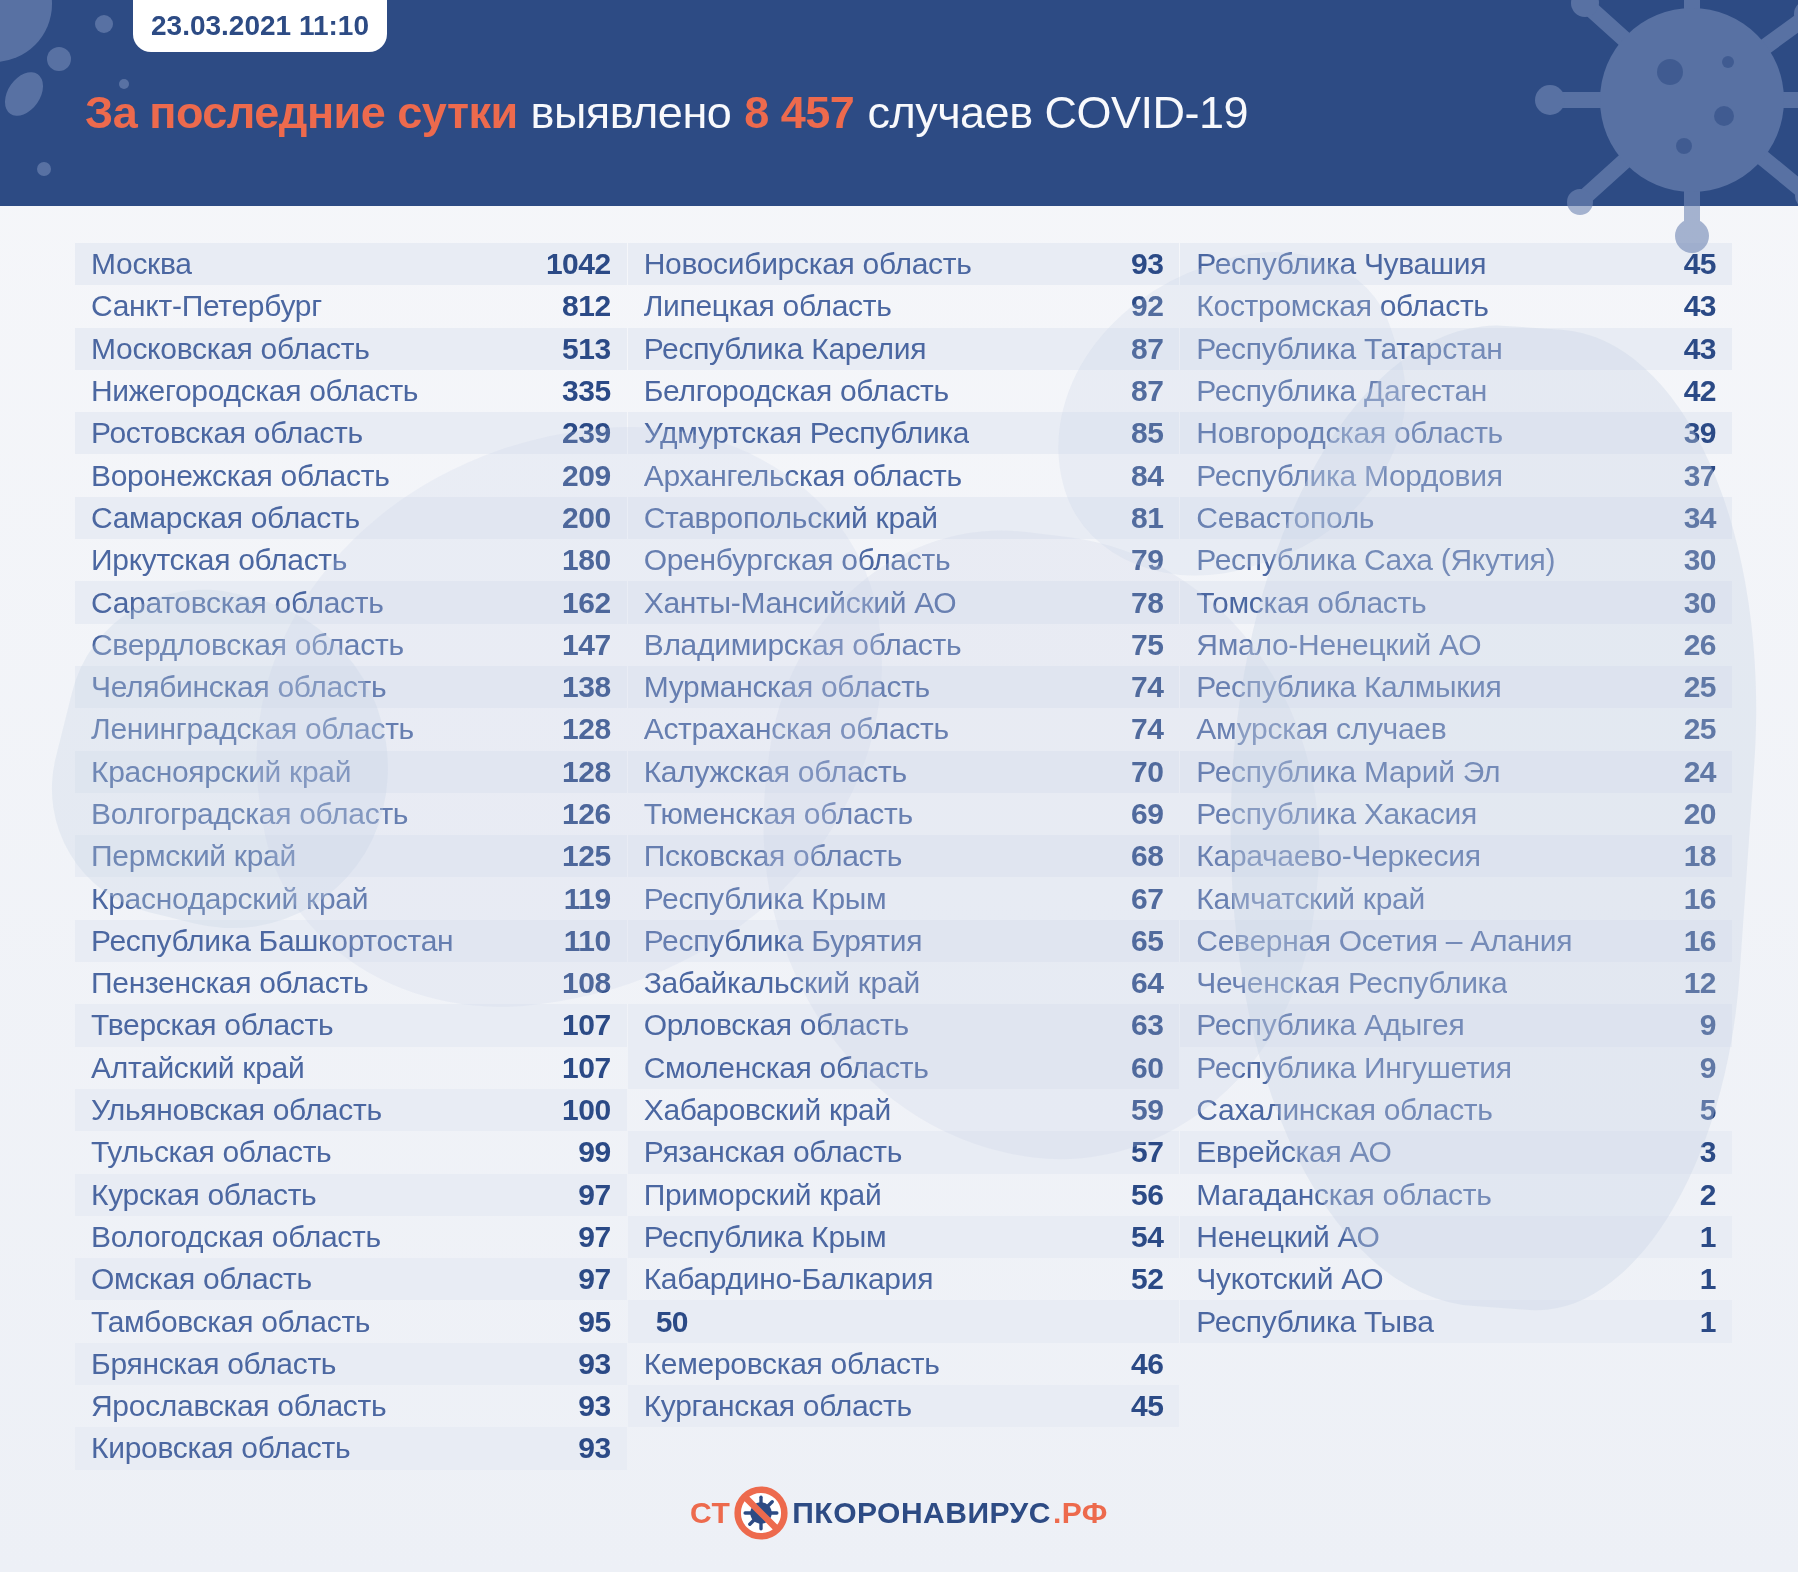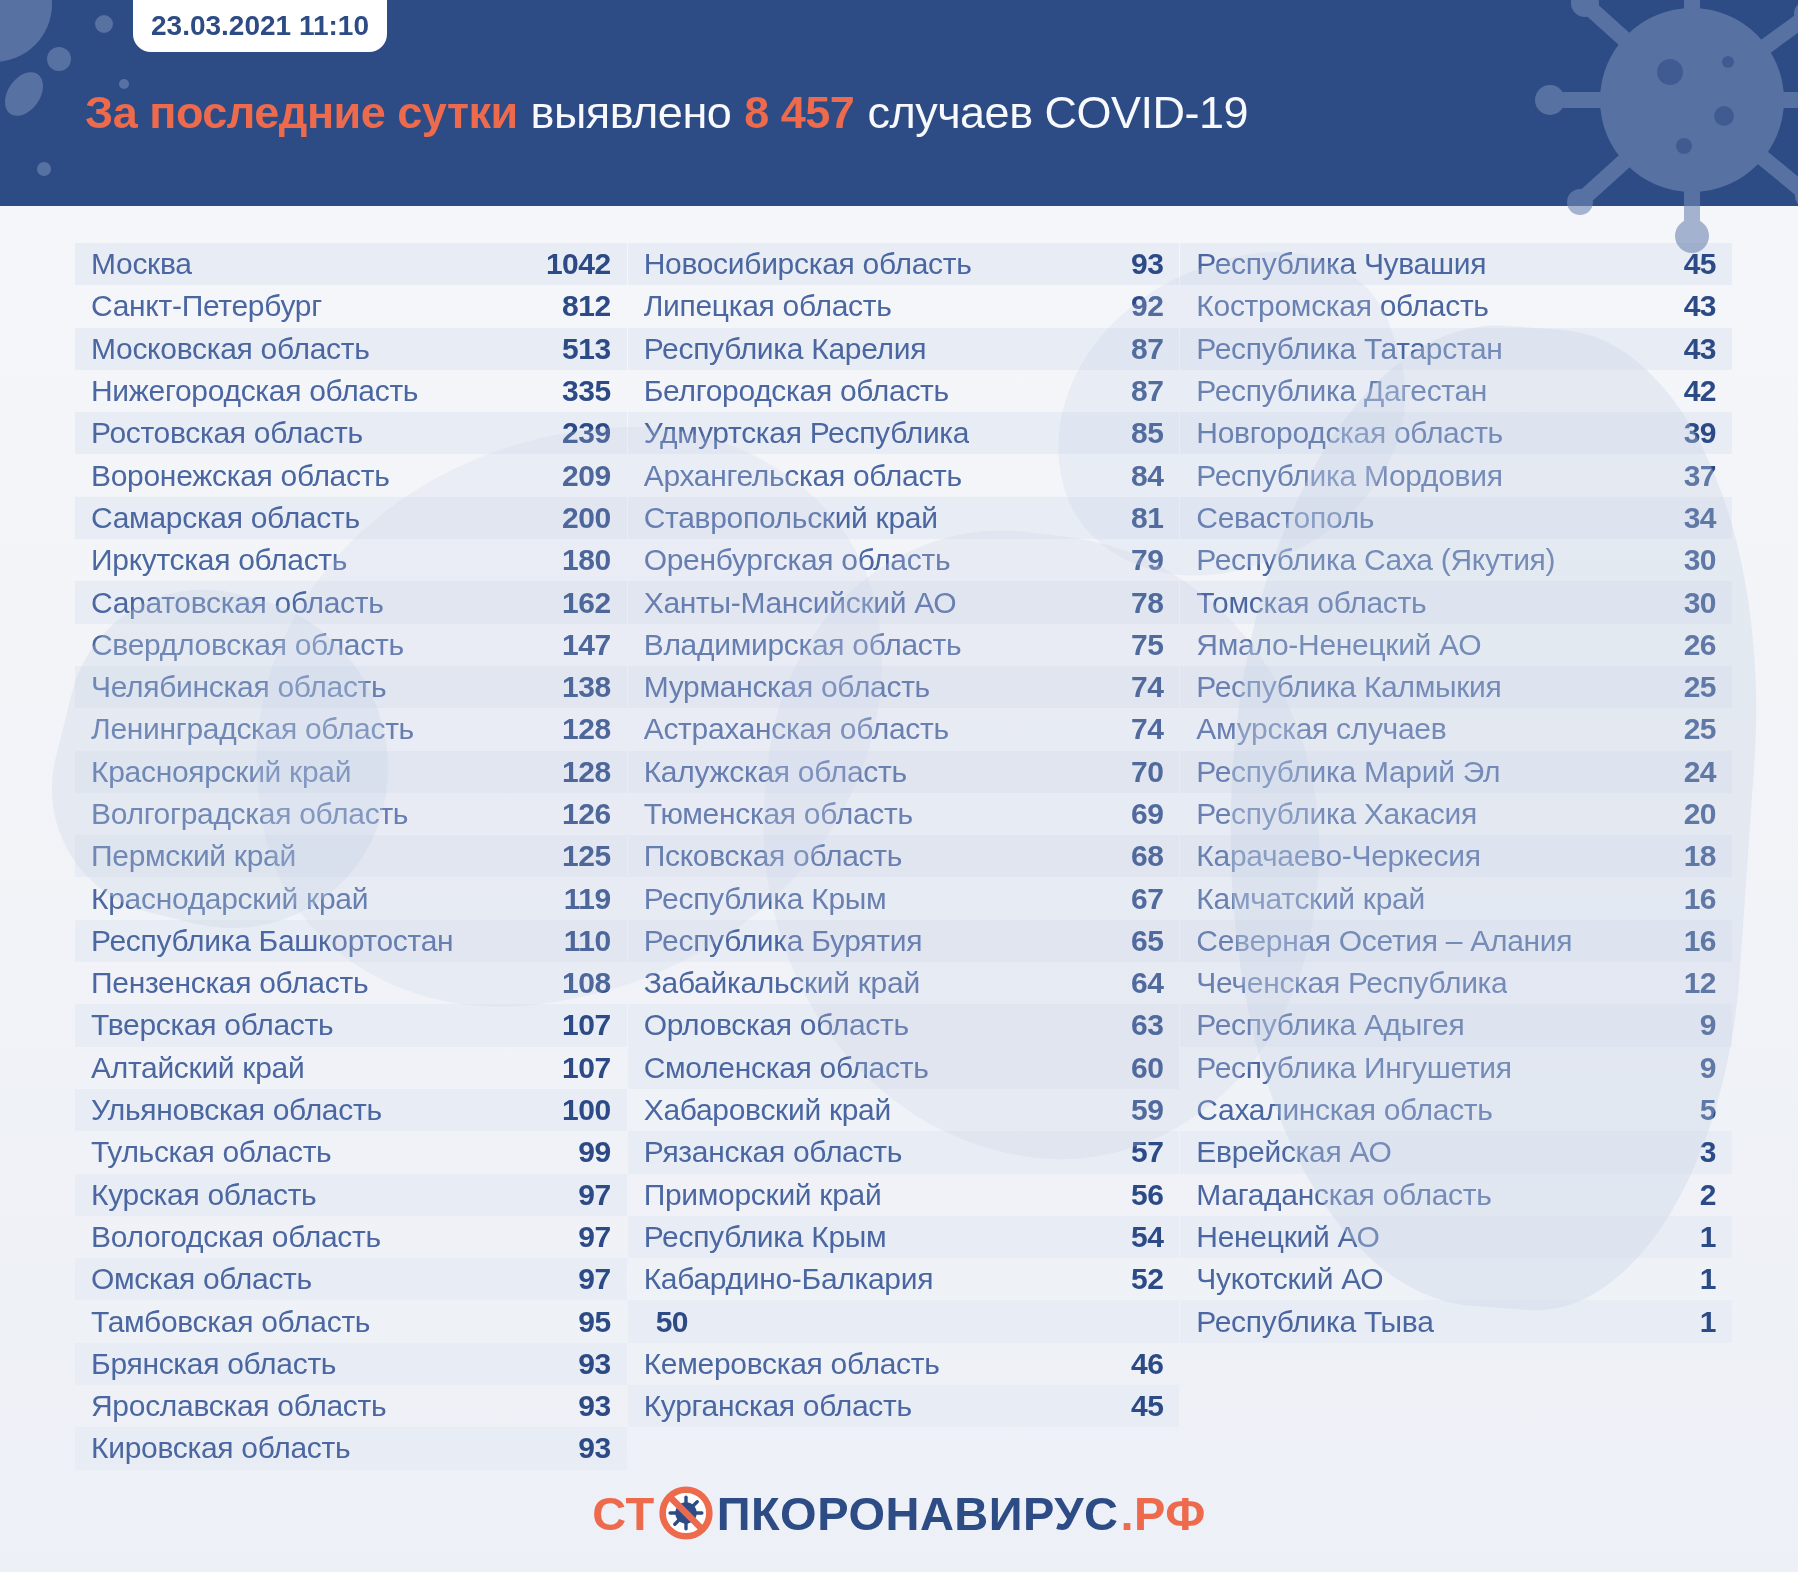--- a/index.html
+++ b/index.html
@@ -56,21 +56,21 @@
   .wm1{left:60px;top:390px;width:330px;height:330px;border-radius:48% 62% 55% 45%;opacity:.30;transform:rotate(14deg);}
   .wm2{left:250px;top:230px;width:640px;height:560px;border-radius:58% 42% 60% 40%;opacity:.22;transform:rotate(-9deg);}
   .wm3{left:760px;top:330px;width:560px;height:620px;border-radius:44% 56% 48% 60%;opacity:.24;transform:rotate(7deg);}
   .wm4{left:1230px;top:120px;width:520px;height:980px;border-radius:52% 48% 40% 60%;opacity:.34;transform:rotate(4deg);}
   .wm5{left:1050px;top:60px;width:360px;height:300px;border-radius:60% 40% 55% 45%;opacity:.25;transform:rotate(-18deg);}
   
   .footer{
     position:absolute;left:0;top:1478px;width:100%;height:70px;z-index:4;
     display:flex;align-items:center;justify-content:center;
   }
-  .logo{display:flex;align-items:center;gap:2px;font-size:47px;font-weight:800;letter-spacing:.5px;white-space:nowrap;}
+  .logo{display:flex;align-items:center;gap:2px;font-size:30px;font-weight:800;letter-spacing:.5px;white-space:nowrap;}
   .logo .or{color:var(--accent-orange,#ed6a4d);}
   .logo .nv{color:var(--header-bg,#2d4b84);}
   .logo svg{display:block;margin:0 1px;}
 </style>
 </head>
 <body>
 
 <header class="header">
 
   <svg class="deco deco-left" width="300" height="250" viewBox="0 0 300 250">

